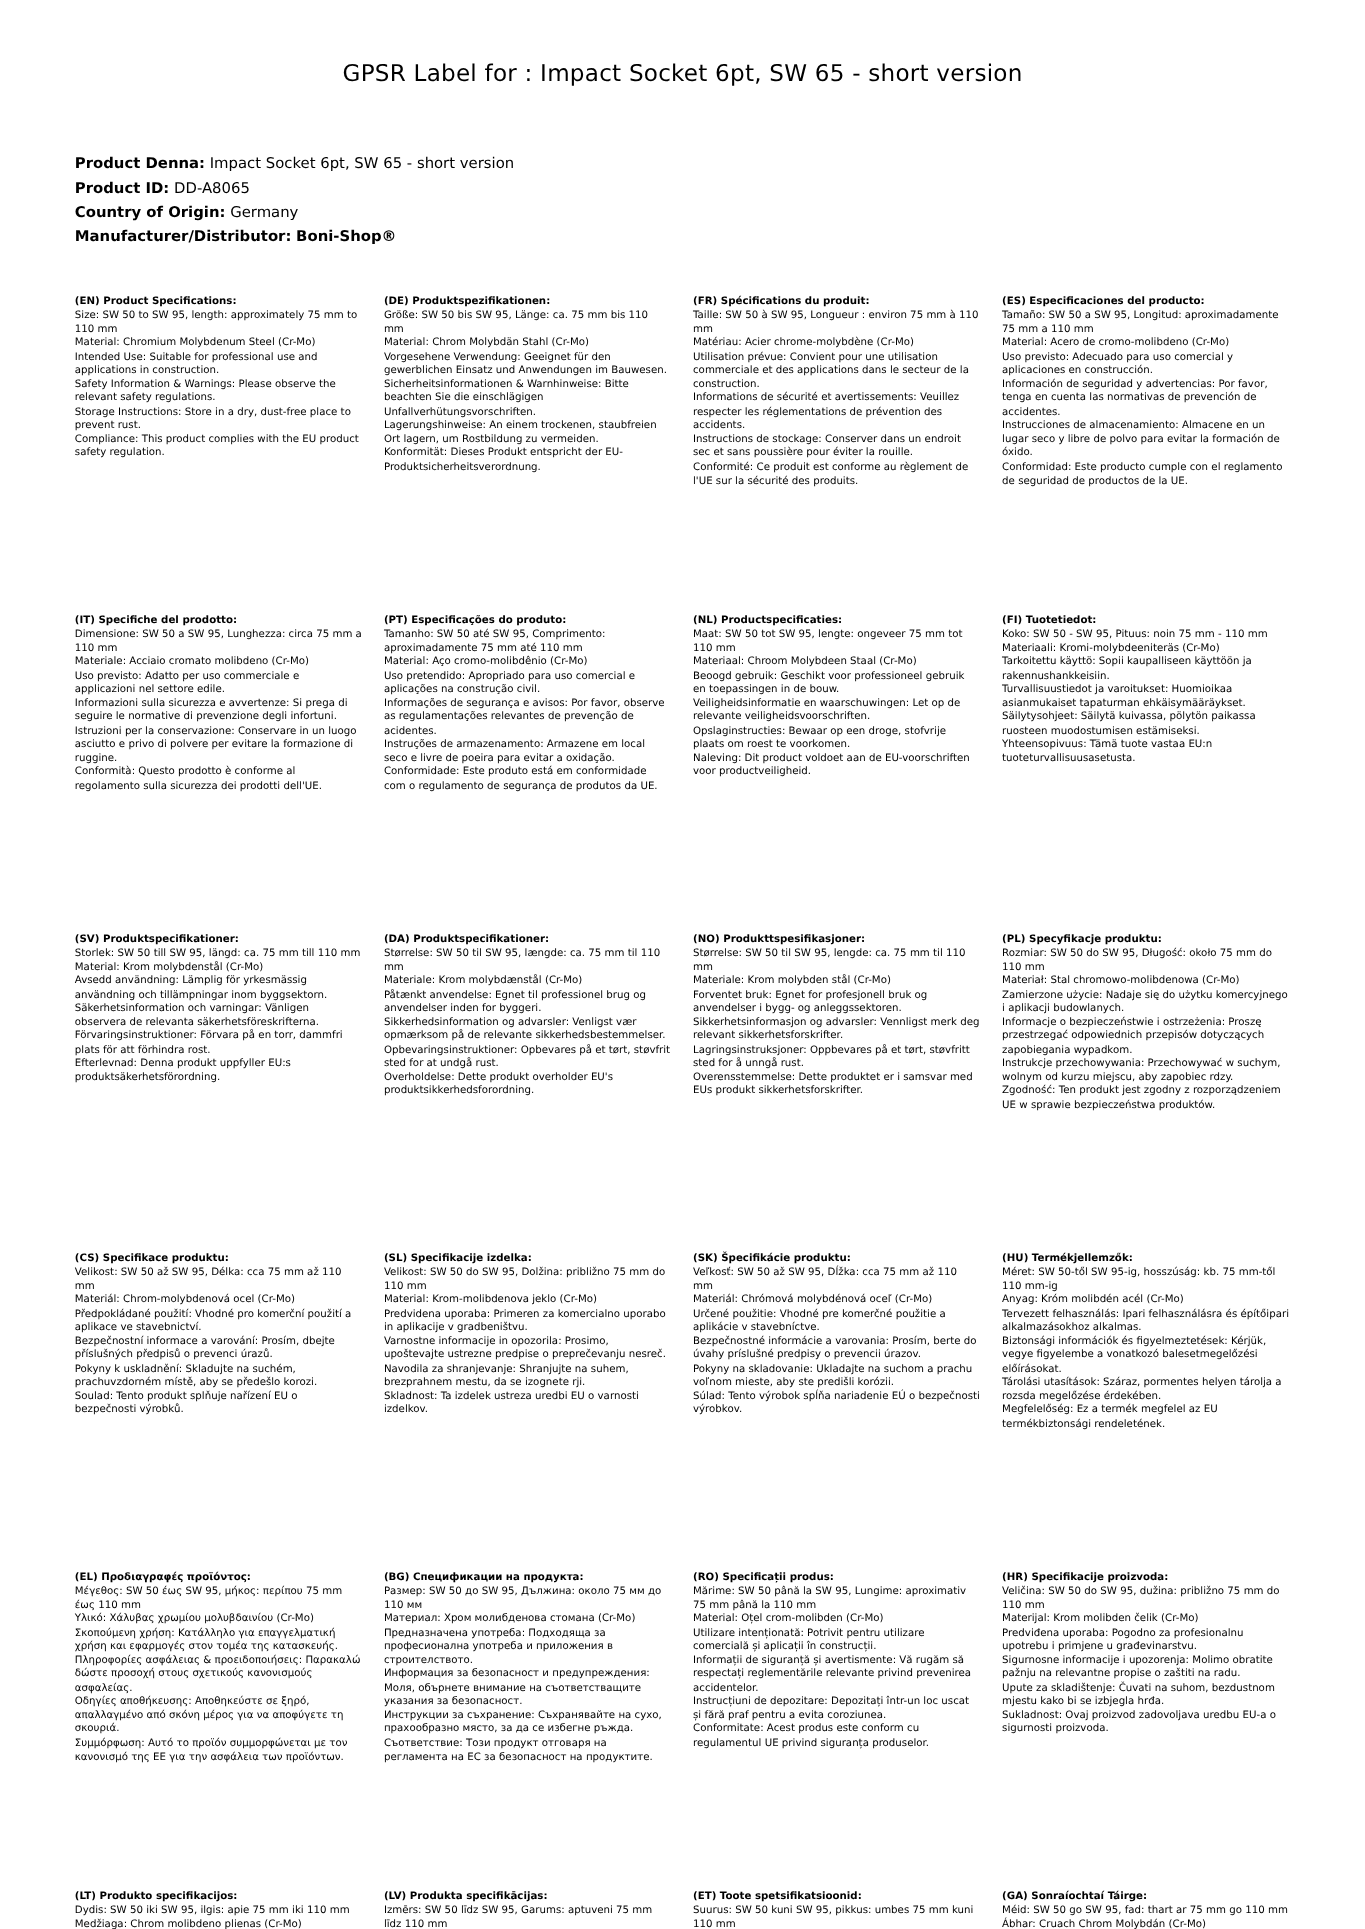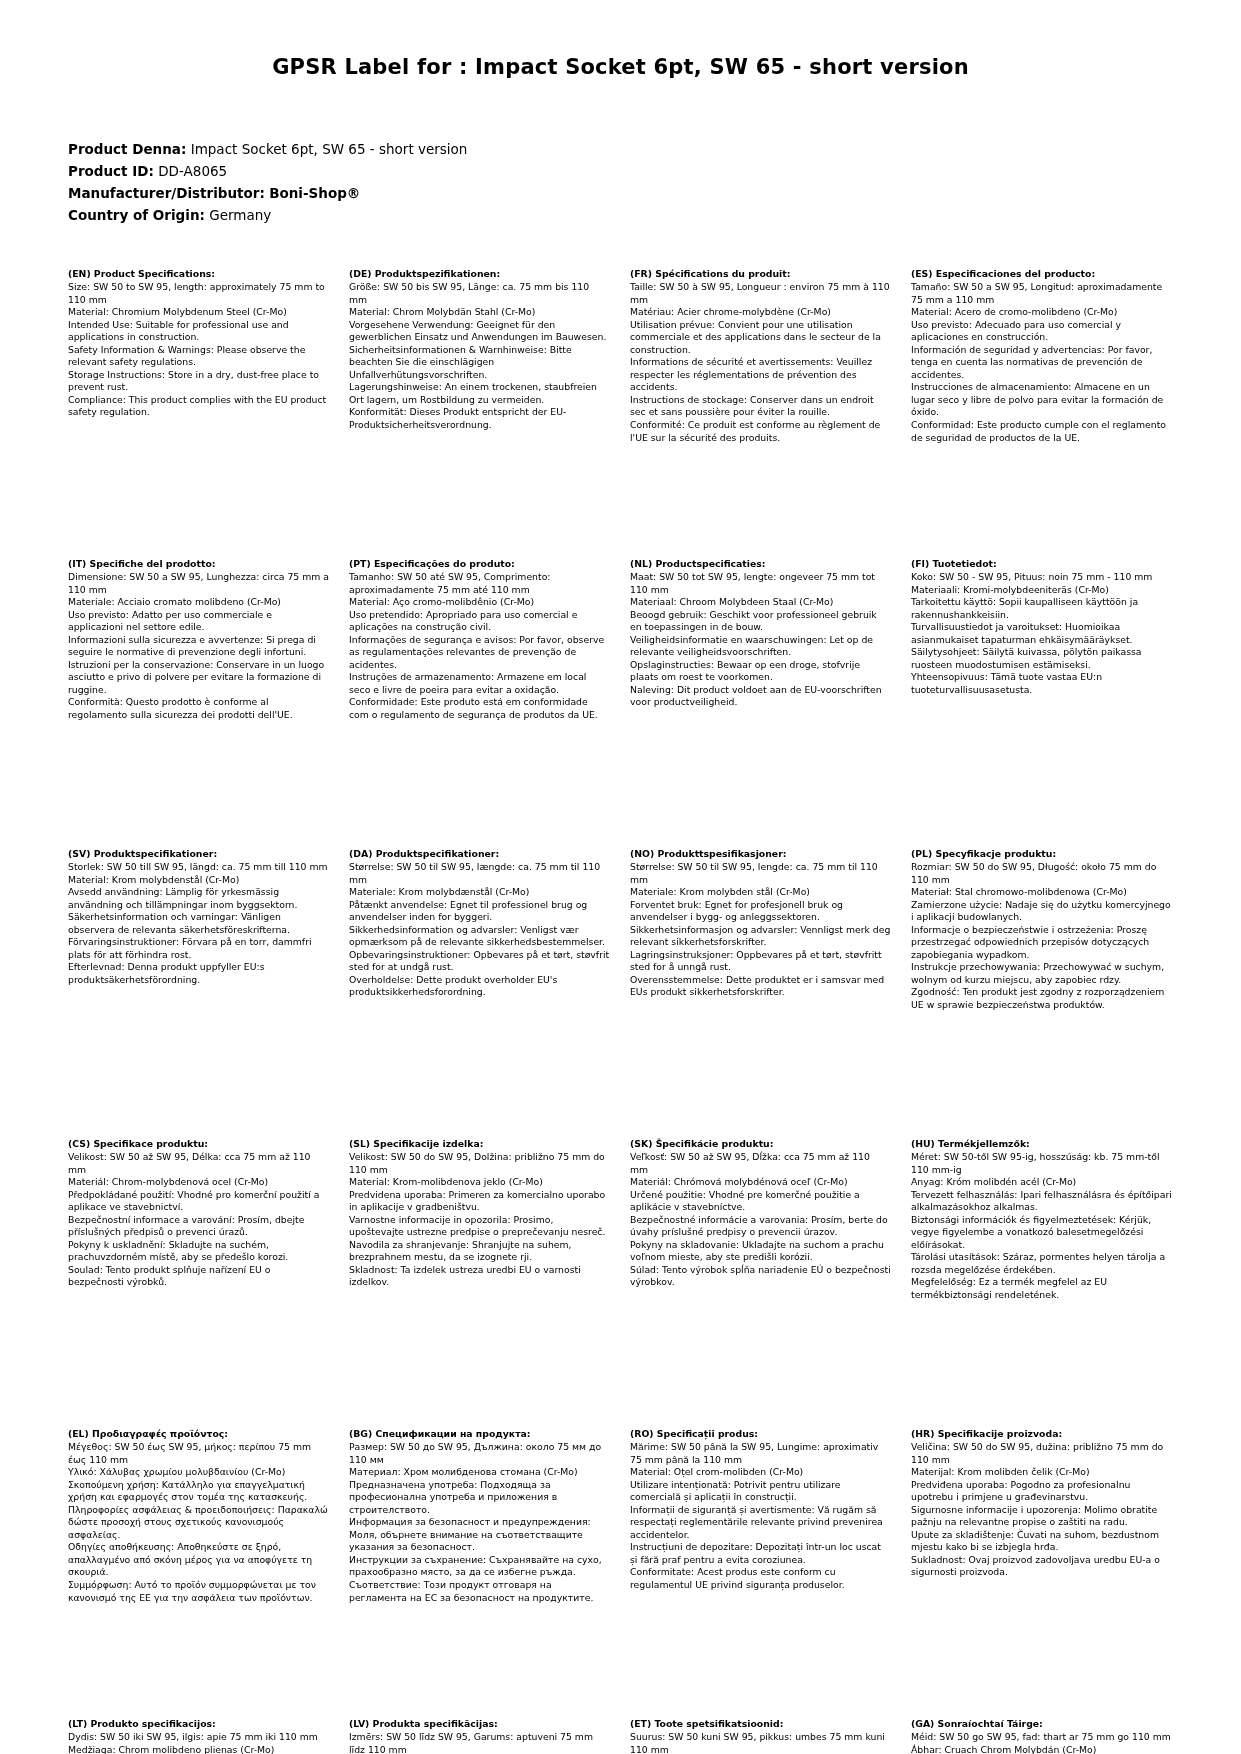--- a/index.html
+++ b/index.html
@@ -17,21 +17,21 @@
   .page {
     width: 1241px;
     min-height: 1754px;
     box-sizing: border-box;
     padding: 0;
     position: relative;
   }
   .doc-title {
     text-align: center;
     font-size: 21px;
-    font-weight: bold;
+    font-weight: normal;
     margin: 55px 0 0 0;
     letter-spacing: 0.2px;
   }
   .meta {
     margin: 60px 0 0 68px;
     font-size: 13.5px;
     line-height: 1.62;
   }
   .meta .row {
     white-space: nowrap;
@@ -137,26 +137,26 @@
   <div class="meta">
     <div class="row">
       <span class="lbl">Product Denna:</span>
       <span class="val">Impact Socket 6pt, SW 65 - short version</span>
     </div>
     <div class="row">
       <span class="lbl">Product ID:</span>
       <span class="val">DD-A8065</span>
     </div>
     <div class="row">
+      <span class="lbl">Country of Origin:</span>
+      <span class="val">Germany</span>
+    </div>
+    <div class="row">
       <span class="lbl">Manufacturer/Distributor:</span>
       <span class="val brand">Boni-Shop®</span>
-    </div>
-    <div class="row">
-      <span class="lbl">Country of Origin:</span>
-      <span class="val">Germany</span>
     </div>
   </div>
 
   <div class="grid">
     <div class="cell">
       <span class="head">(EN) Product Specifications:</span>
       <span class="body">Size: SW 50 to SW 95, length: approximately 75 mm to 110 mm
 Material: Chromium Molybdenum Steel (Cr-Mo)
 Intended Use: Suitable for professional use and applications in construction.
 Safety Information &amp; Warnings: Please observe the relevant safety regulations.

